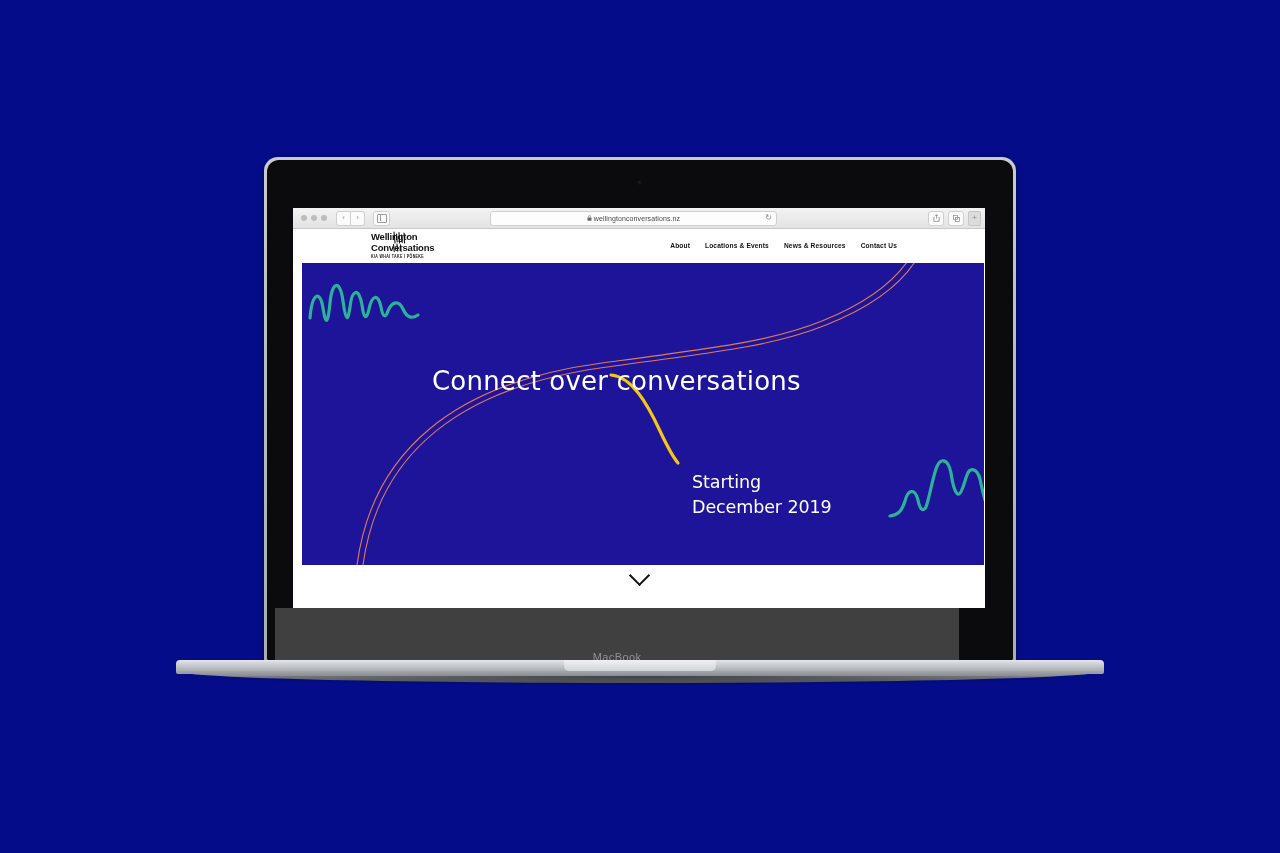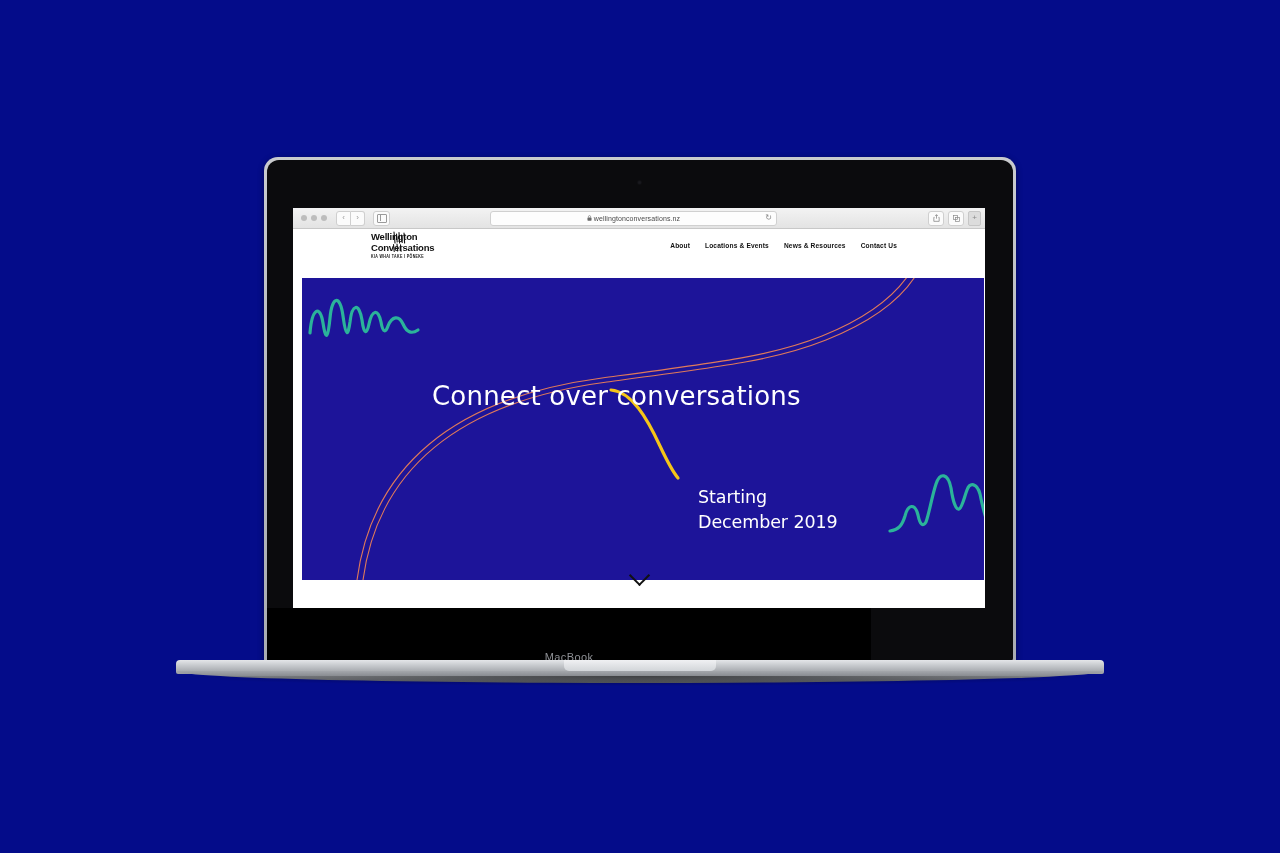--- a/index.html
+++ b/index.html
@@ -56,25 +56,25 @@
     top: 208px;
     width: 692px;
     height: 400px;
     background: #ffffff;
     overflow: hidden;
   }
 
   
   .chin {
     position: absolute;
-    left: 267px;
+    left: 275px;
     top: 608px;
-    width: 604px;
+    width: 684px;
     height: 54px;
-    background: #000000;
+    background: #404040;
   }
   .chin-label {
     position: absolute;
     left: 0; right: 0;
     top: 43px;
     text-align: center;
     color: #8e9095;
     font-size: 11px;
     letter-spacing: 0.4px;
     font-family: "Liberation Sans", sans-serif;
@@ -280,21 +280,21 @@
     font-weight: bold;
     color: #111;
     text-decoration: none;
     letter-spacing: 0.15px;
     white-space: nowrap;
   }
 
   
   .hero {
     position: absolute;
-    left: 9px; top: 70px;
+    left: 9px; top: 55px;
     width: 682px;
     height: 302px;
     background: #1d1499;
     overflow: hidden;
   }
   .hero svg { position: absolute; left: 0; top: 0; }
 
   .headline {
     position: absolute;
     left: 130px;
@@ -310,21 +310,20 @@
   .starting {
     position: absolute;
     left: 390px;
     top: 207px;
     color: #ffffff;
     font-family: "DejaVu Sans", sans-serif;
     font-size: 17.5px;
     font-weight: 400;
     line-height: 1.42;
     letter-spacing: -0.1px;
-    margin-left: 6px;
   }
 
   .scroll-cue {
     position: absolute;
     left: 0; top: 360px;
     width: 692px;
     text-align: center;
   }
   .chev {
     display: inline-block;

